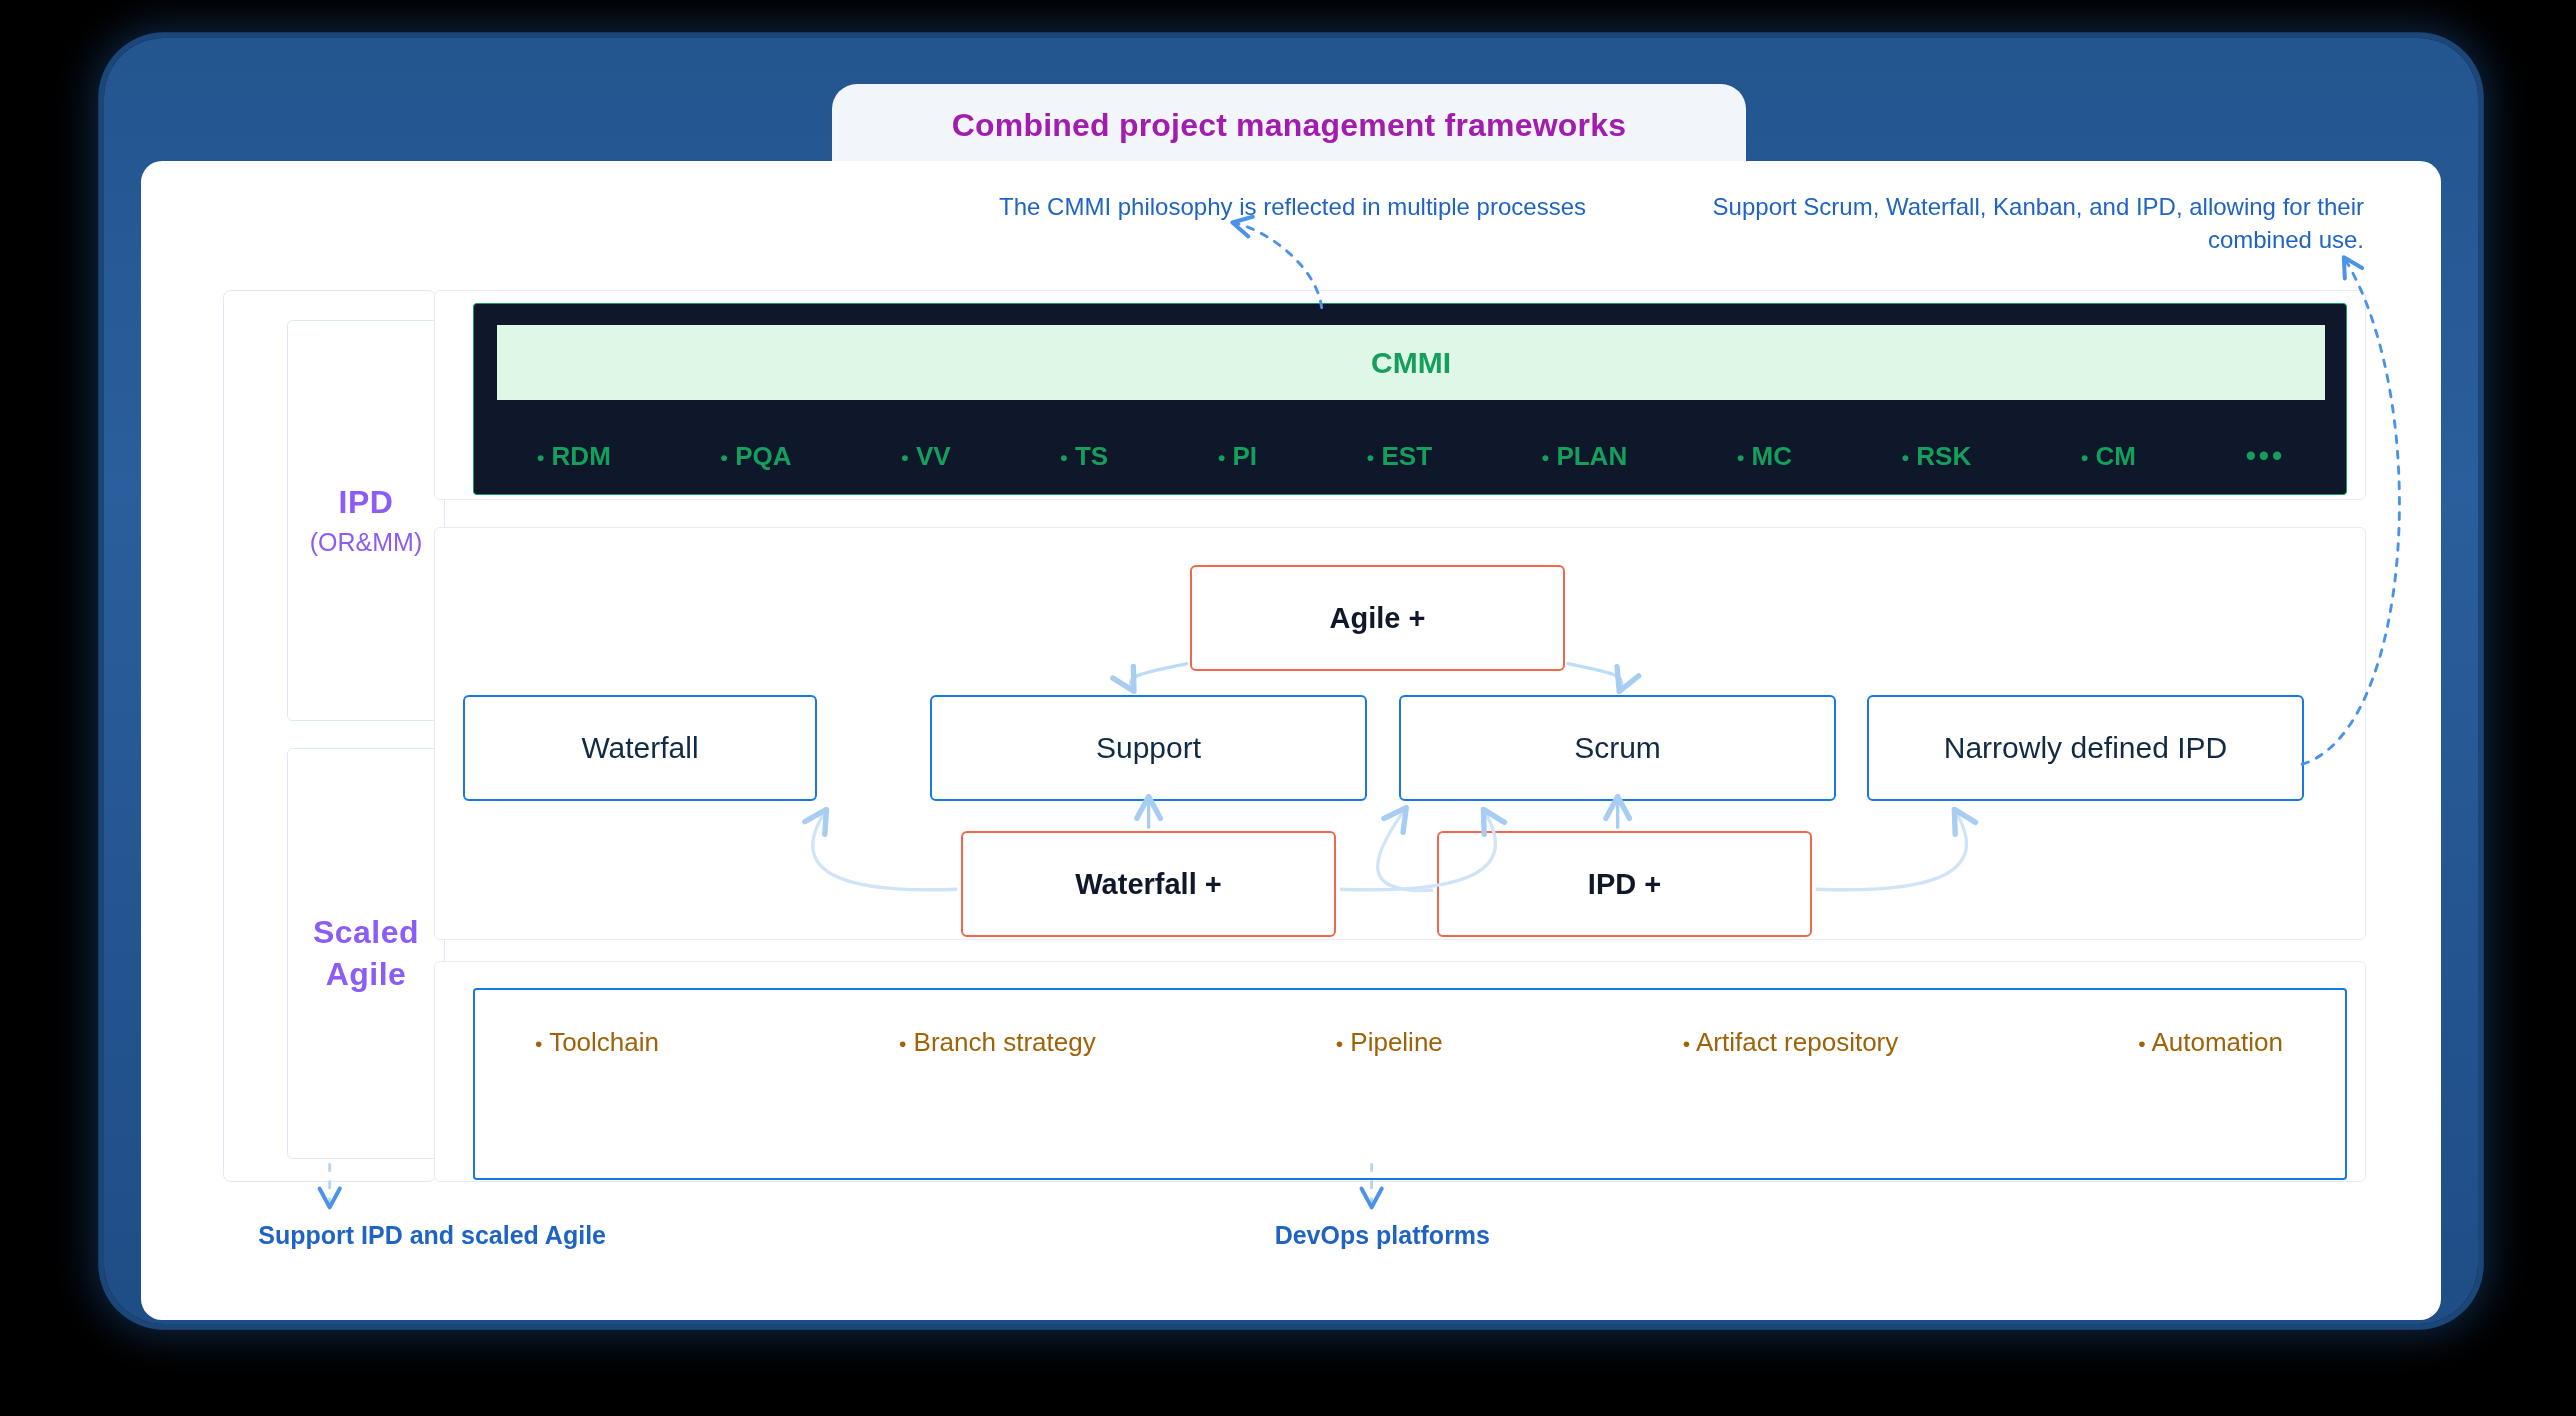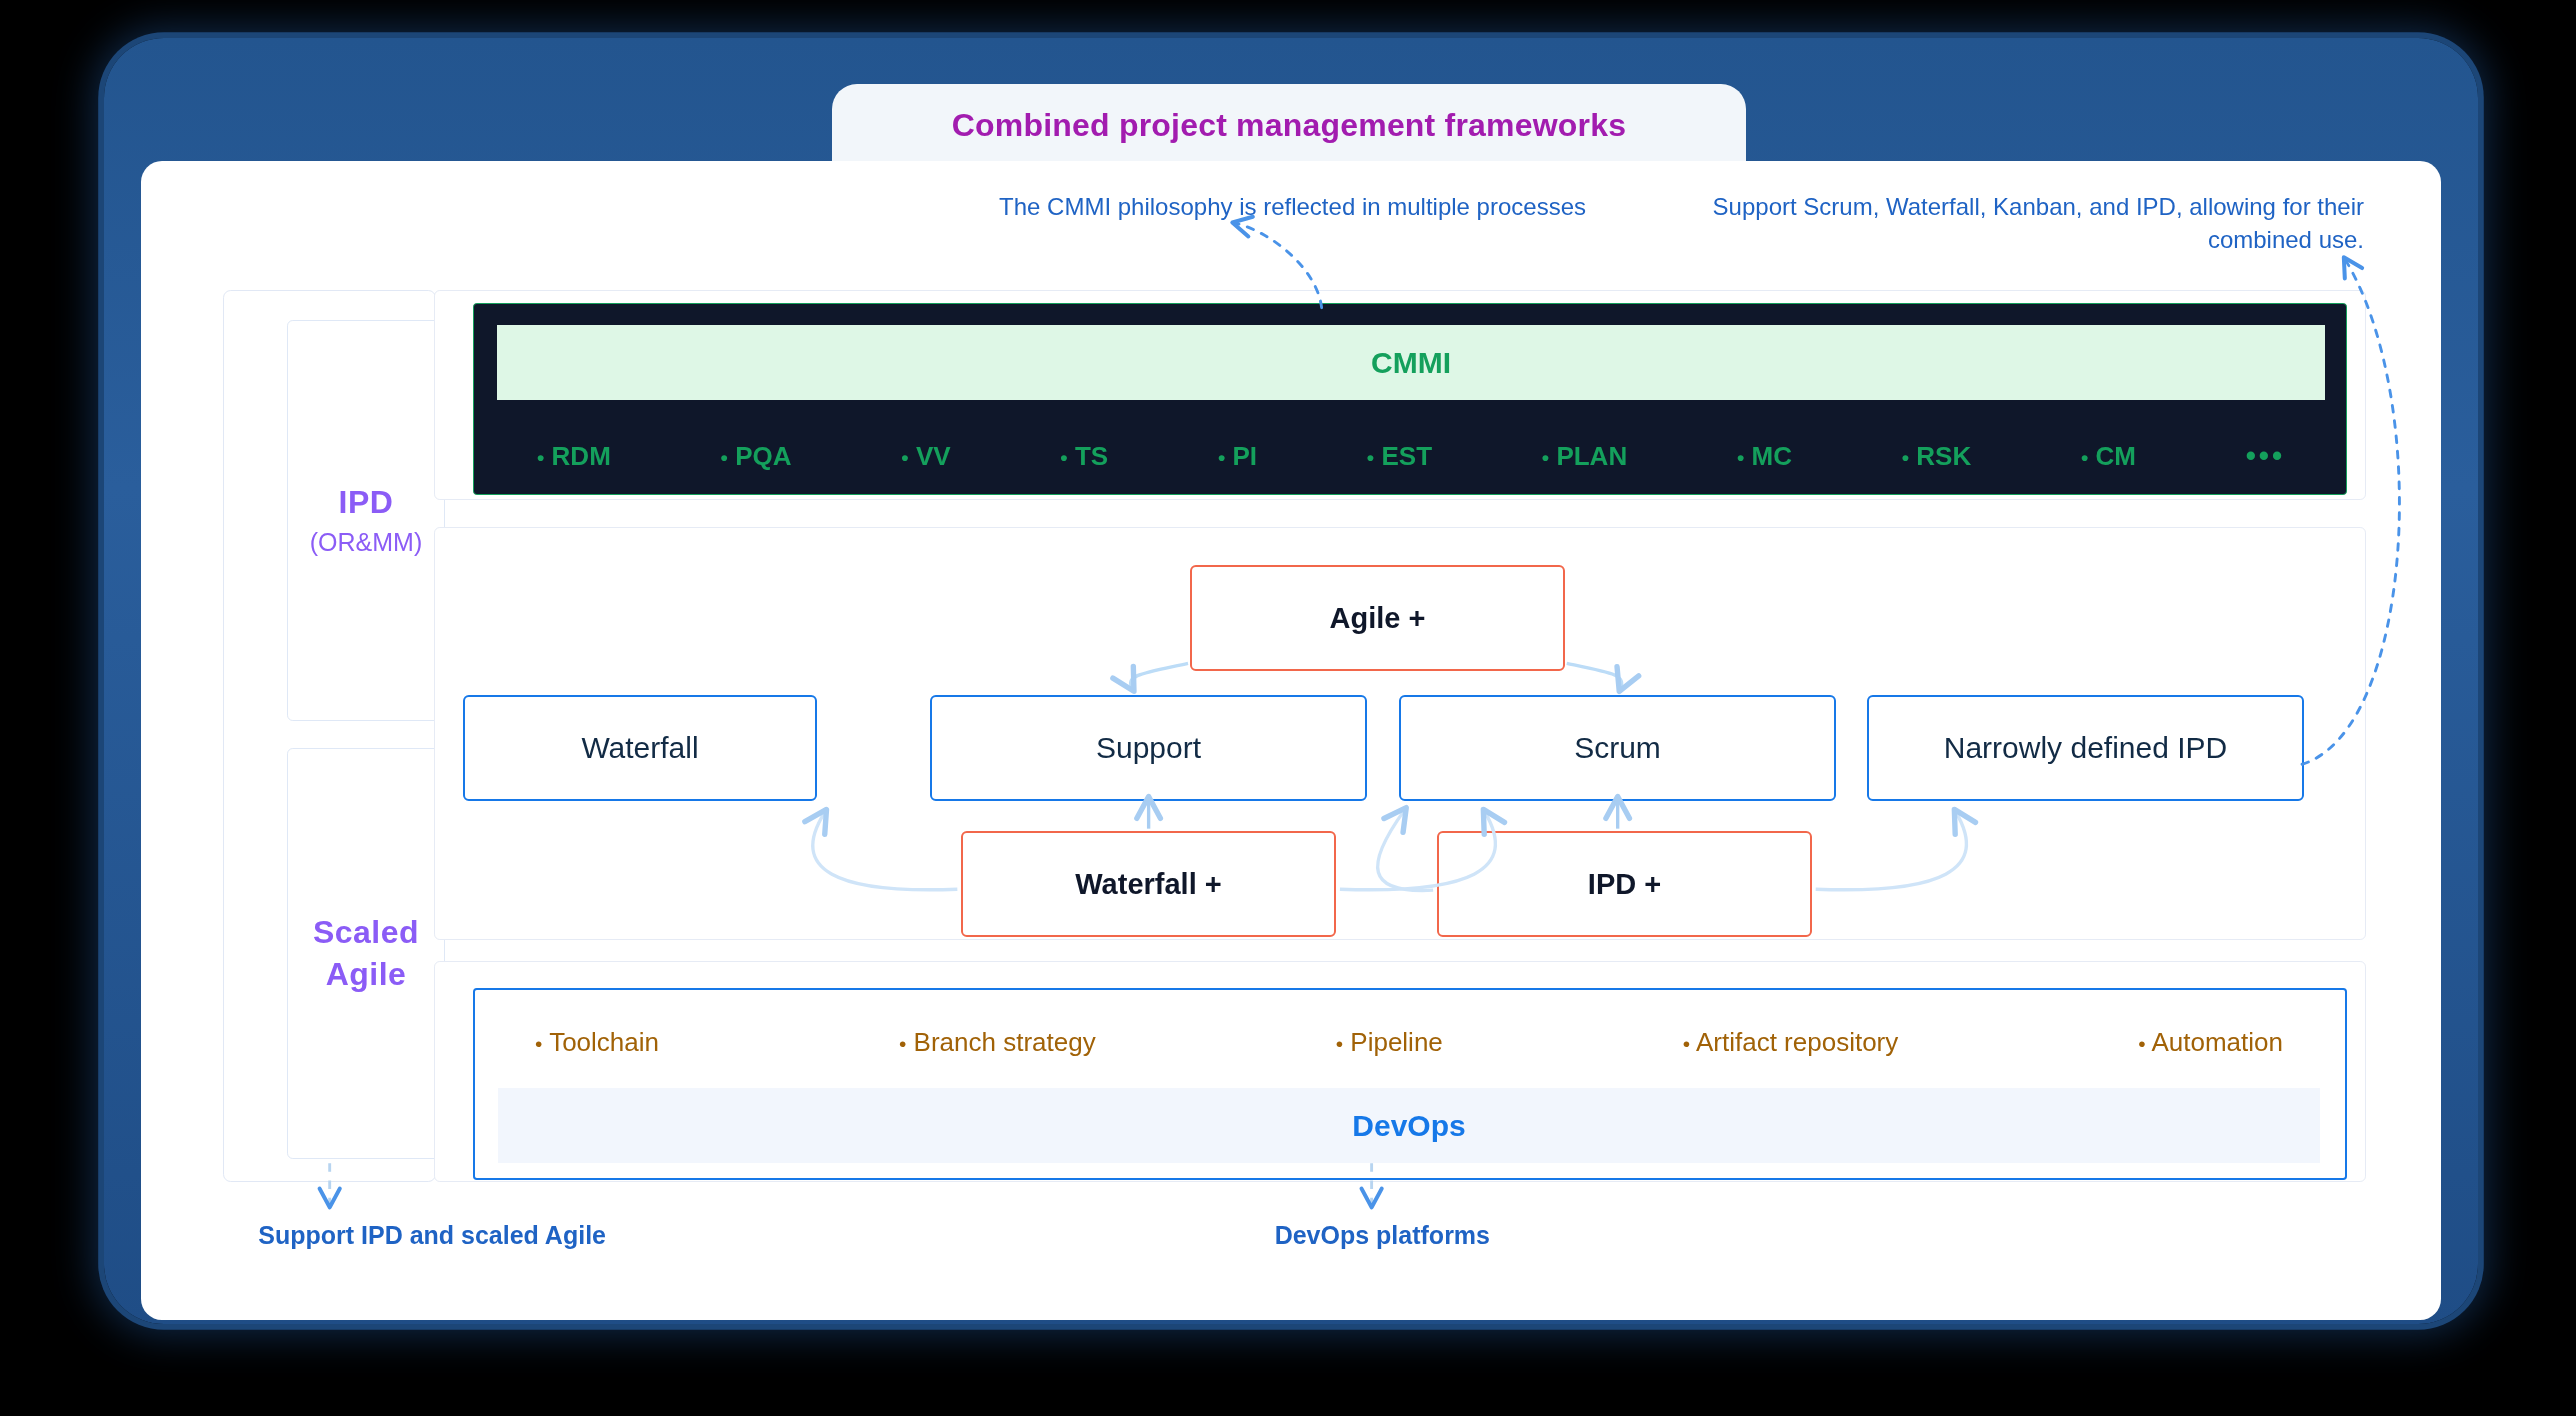--- a/index.html
+++ b/index.html
@@ -241,23 +241,20 @@
 </div>
 
 <div class="devops-box">
   <div class="devops-tags">
     <div class="devops-tag"><span class="dot">•</span> <span>Toolchain</span></div>
     <div class="devops-tag"><span class="dot">•</span> <span>Branch strategy</span></div>
     <div class="devops-tag"><span class="dot">•</span> <span>Pipeline</span></div>
     <div class="devops-tag"><span class="dot">•</span> <span>Artifact repository</span></div>
     <div class="devops-tag"><span class="dot">•</span> <span>Automation</span></div>
   </div>
-  <div class="devops-band">
-    <span>DevOps</span>
-  </div>
 </div>
 
 <svg class="overlay" viewBox="0 0 2680 1474">
   <defs>
     <marker id="ah-light" markerWidth="9" markerHeight="9" refX="6.5" refY="4.5" orient="auto">
       <path d="M1,1 L7.5,4.5 L1,8" fill="none" stroke="#a8cdf2" stroke-width="1.6" stroke-linecap="round" stroke-linejoin="round"></path>
     </marker>
     <marker id="ah-dash" markerWidth="10" markerHeight="10" refX="7" refY="5" orient="auto">
       <path d="M1.5,1.5 L8,5 L1.5,8.5" fill="none" stroke="#4a93e8" stroke-width="1.4" stroke-linecap="round" stroke-linejoin="round"></path>
     </marker>

